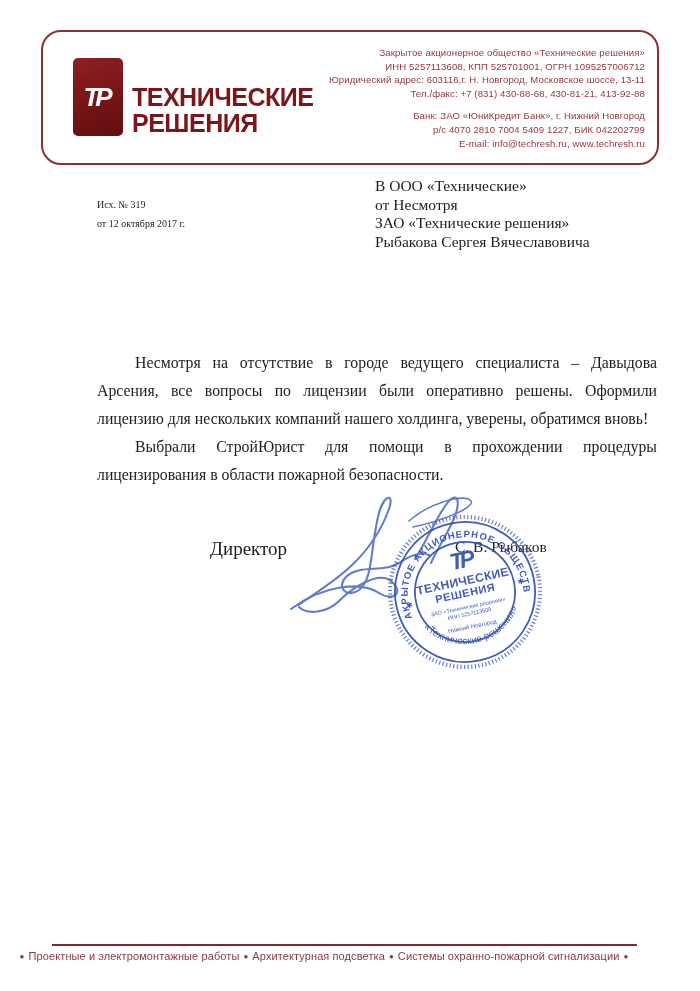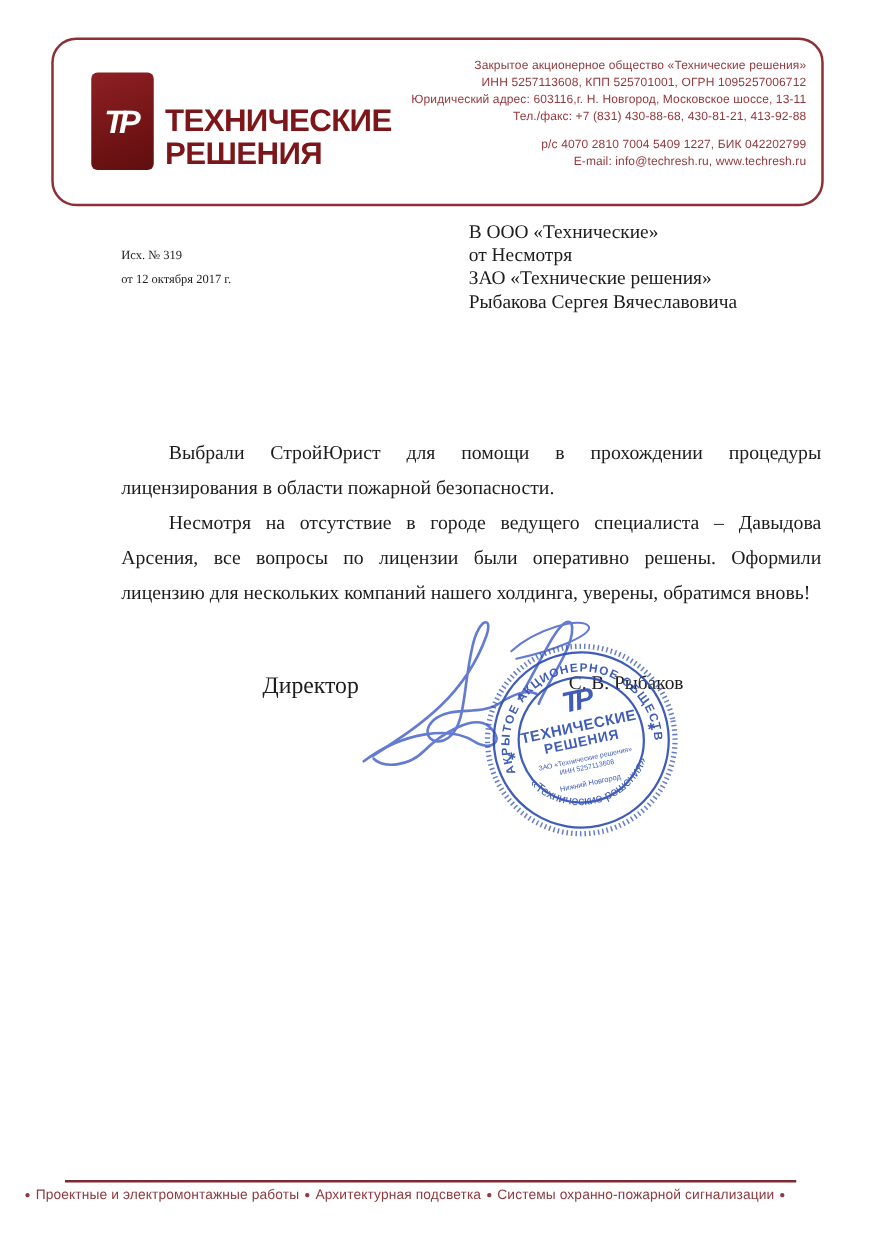--- a/index.html
+++ b/index.html
@@ -69,41 +69,42 @@
     <div>РЕШЕНИЯ</div>
   </div>
   <div class="head-info">
     <div class="block1">
       <div>Закрытое акционерное общество «Технические решения»</div>
       <div>ИНН 5257113608, КПП 525701001, ОГРН 1095257006712</div>
       <div>Юридический адрес: 603116,г. Н. Новгород, Московское шоссе, 13-11</div>
       <div>Тел./факс: +7 (831) 430-88-68, 430-81-21, 413-92-88</div>
     </div>
     <div class="block2">
+      <div>Банк: ЗАО «ЮниКредит Банк», г. Нижний Новгород</div>
       <div>р/с 4070 2810 7004 5409 1227, БИК 042202799</div>
       <div>E-mail: info@techresh.ru,  www.techresh.ru</div>
     </div>
   </div>
 </div>
 
 <div class="ref-block serif">
   <div>Исх. № 319</div>
   <div>от 12 октября 2017 г.</div>
 </div>
 
 <div class="recipient-block serif">
   <div>В ООО «Технические»</div>
   <div>от Несмотря</div>
   <div>ЗАО «Технические решения»</div>
   <div>Рыбакова Сергея Вячеславовича</div>
 </div>
 
 <div class="letter-body serif">
+  <p>Несмотря на отсутствие в городе ведущего специалиста – Давыдова Арсения, все вопросы по лицензии были оперативно решены. Оформили  лицензию для нескольких компаний нашего холдинга, уверены, обратимся вновь!</p>
   <p>Выбрали СтройЮрист для помощи в прохождении процедуры лицензирования в области пожарной безопасности.</p>
-  <p>Несмотря на отсутствие в городе ведущего специалиста – Давыдова Арсения, все вопросы по лицензии были оперативно решены. Оформили  лицензию для нескольких компаний нашего холдинга, уверены, обратимся вновь!</p>
 </div>
 
 <div class="sig-title serif">Директор</div>
 <div class="sig-name serif">С. В. Рыбаков</div>
 
 <svg class="signature-svg" width="195" height="145" viewBox="0 0 195 145">
   <g fill="none" stroke="#5b74ce" stroke-width="2.1" stroke-linecap="round" opacity="0.95">
     <path d="M 15 128 C 50 105, 88 82, 106 32 C 112 15, 100 17, 95 40 C 87 75, 90 102, 76 113
              C 64 122, 52 110, 64 99 C 78 87, 100 96, 116 86 C 128 78, 138 74, 146 78"></path>
     <path d="M 132 82 C 146 60, 158 30, 168 22 C 176 16, 178 28, 168 48 C 160 64, 152 76, 148 86"></path>

